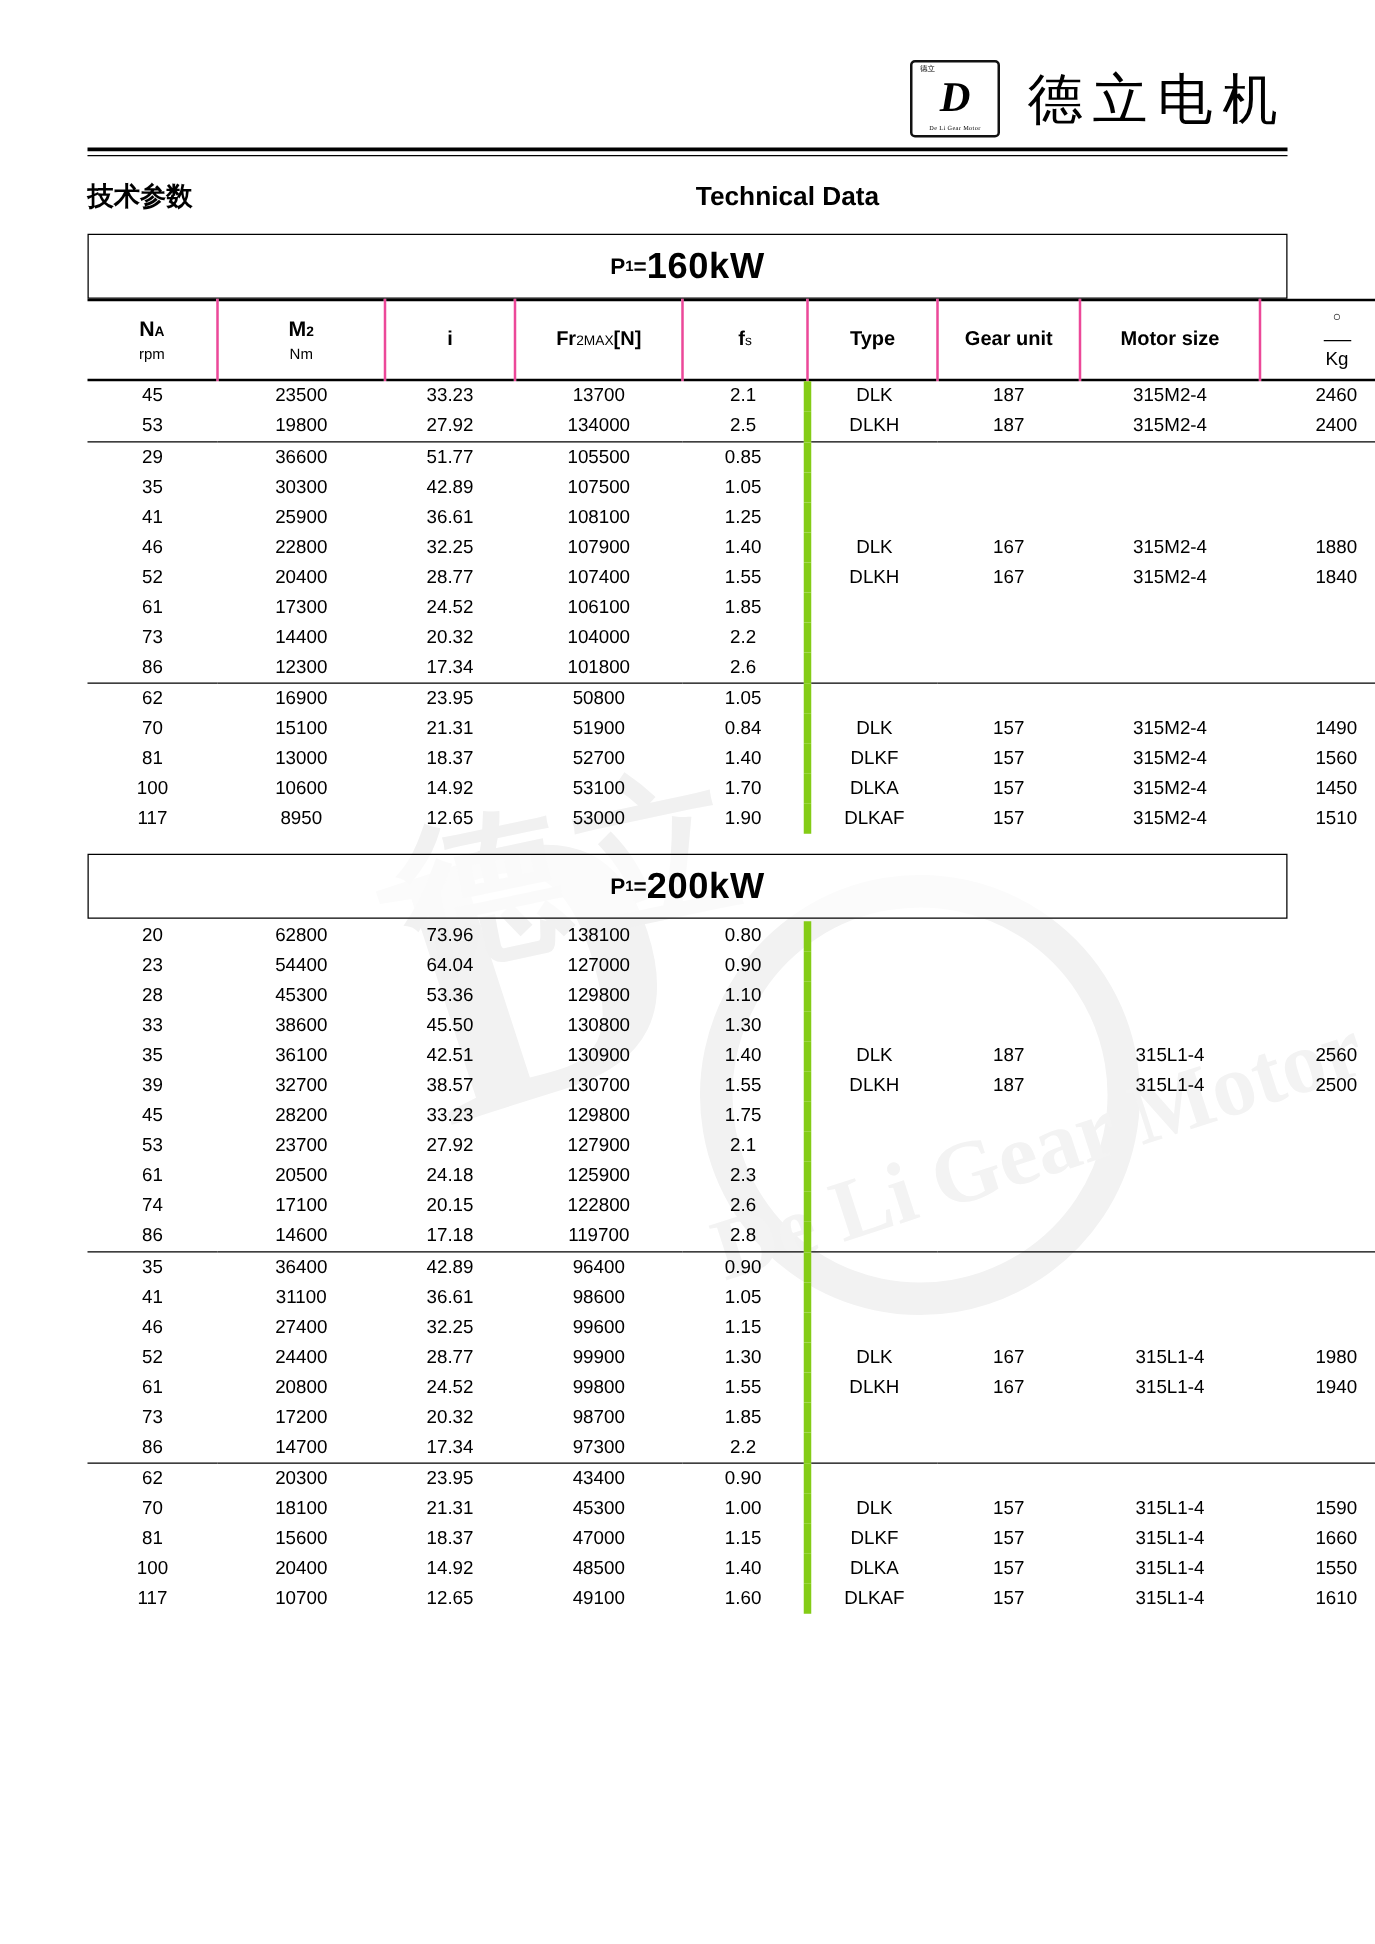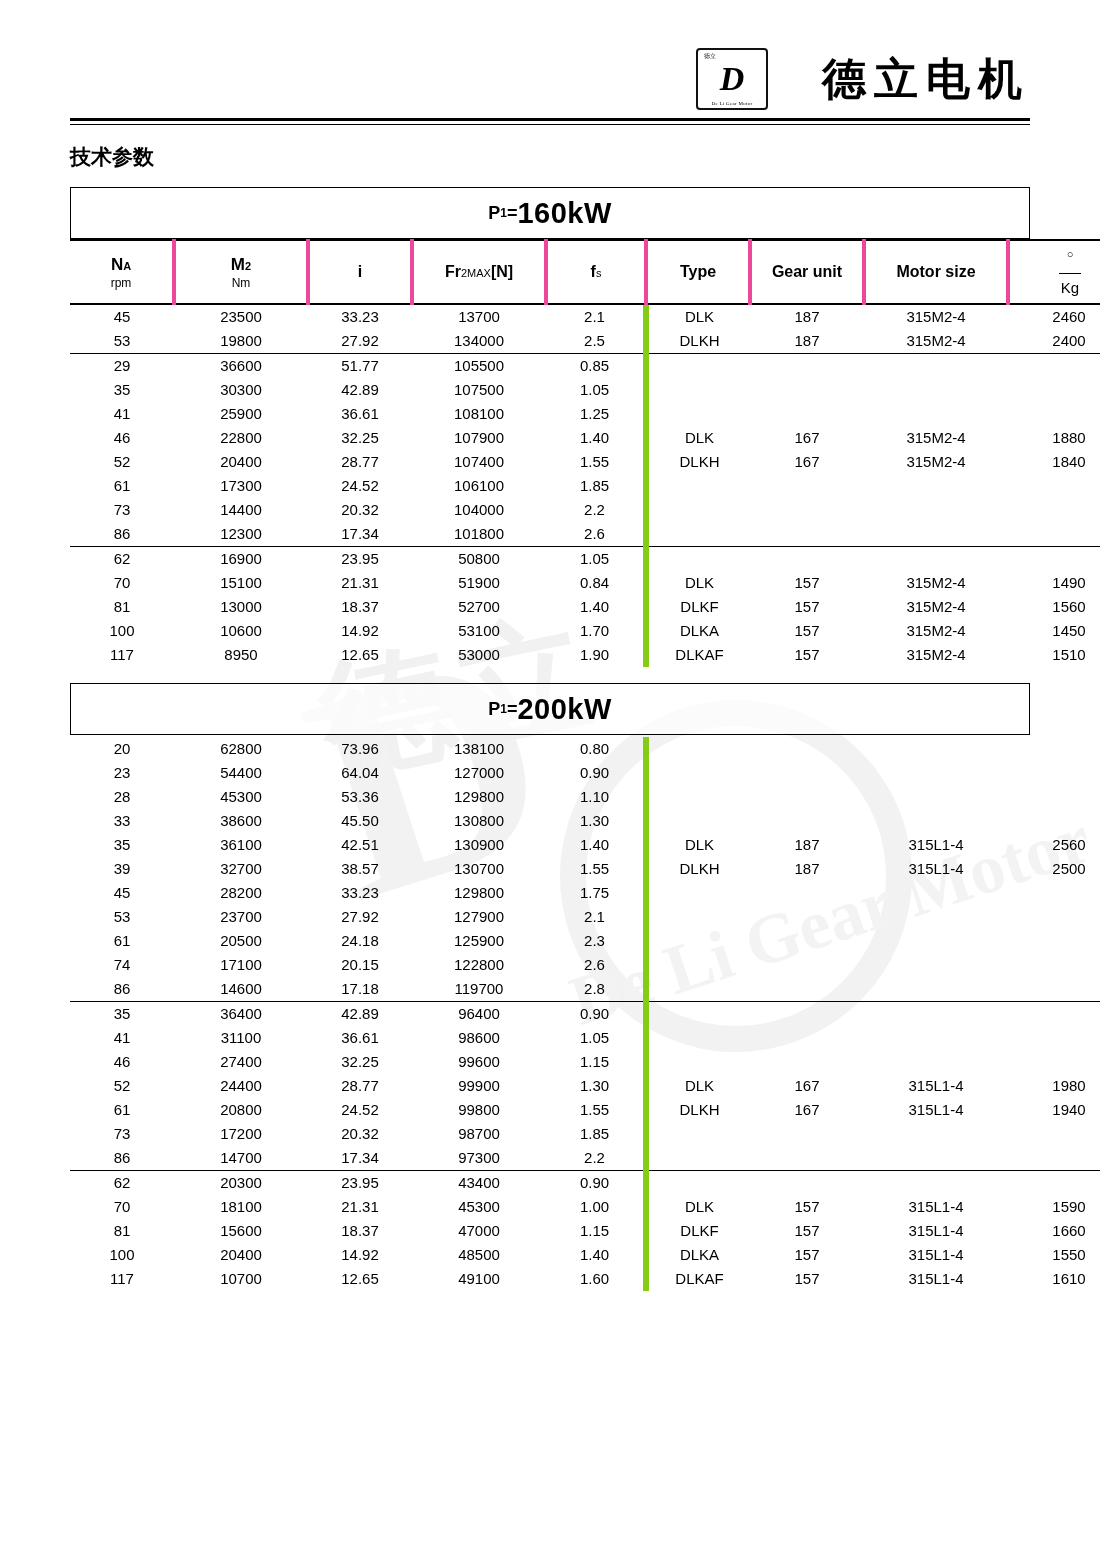--- a/index.html
+++ b/index.html
@@ -107,24 +107,23 @@
   }
   .logo-mark .tiny-top {
     position: absolute;
     top: 3px;
     left: 6px;
     font-size: 6px;
     line-height: 6px;
   }
   .brand-cn {
     font-size: 44px;
-    font-weight: bold;
+    font-weight: normal;
     letter-spacing: 8px;
     font-family: "DejaVu Sans", sans-serif;
-    margin-left: 32px;
   }
   .rule-double {
     border-top: 3px solid #000;
     border-bottom: 1px solid #000;
     height: 3px;
     margin-top: 6px;
   }
 
   .title-row {
     display: flex;
@@ -183,21 +182,21 @@
     text-align: center;
     padding: 0;
     font-weight: normal;
   }
   .hdr-wrap {
     border-bottom: 2px solid #000;
   }
   .hdr td {
     height: 62px;
     vertical-align: middle;
-    border-right: 4px solid #ec4899;
+    border-right: 2px solid #ec4899;
   }
   .hdr td:last-child { border-right: none; }
   .hdr .big {
     font-size: 17px;
     font-weight: bold;
     display: block;
     line-height: 20px;
   }
   .hdr .sub {
     font-size: 12px;
@@ -262,20 +261,21 @@
       <span class="tiny-top">德立</span>
       <span class="d">D</span>
       <span class="tiny">De Li Gear Motor</span>
     </div>
     <div class="brand-cn">德立电机</div>
   </div>
   <div class="rule-double"></div>
 
   <div class="title-row">
     <div class="title-cn">技术参数</div>
+    <div class="title-en">Technical Data</div>
   </div>
 
   <div class="power-banner">
     <span class="lbl">P</span>
       <span class="sub">1</span>
       <span class="lbl">=</span>
       <span class="val">160kW</span>
   </div>
 
   <table class="dt tbl-top">

